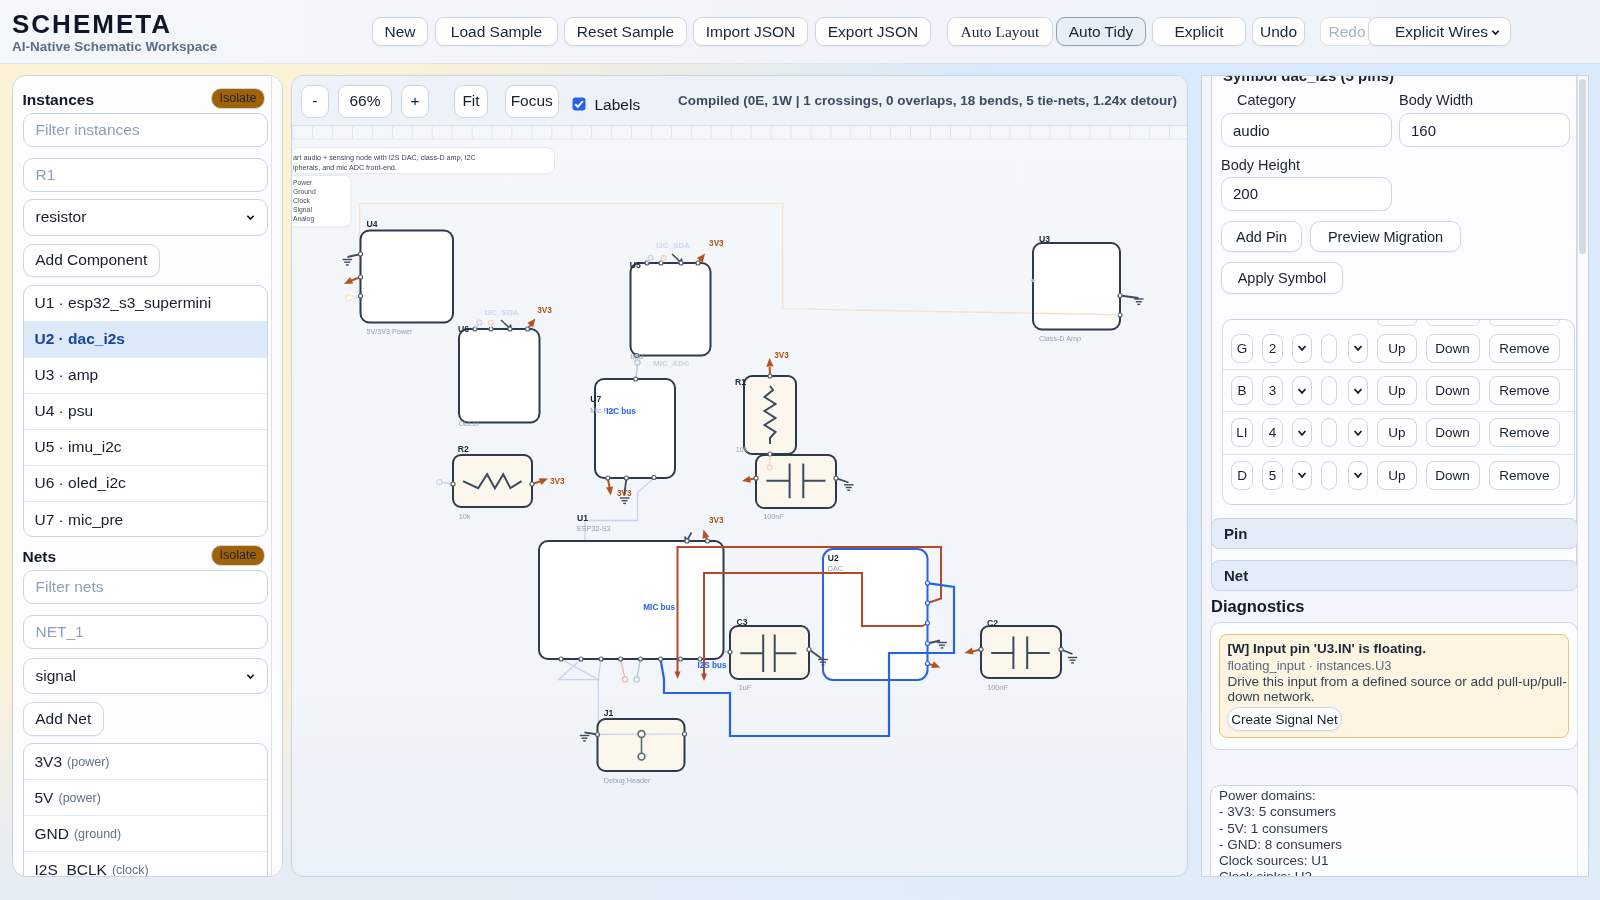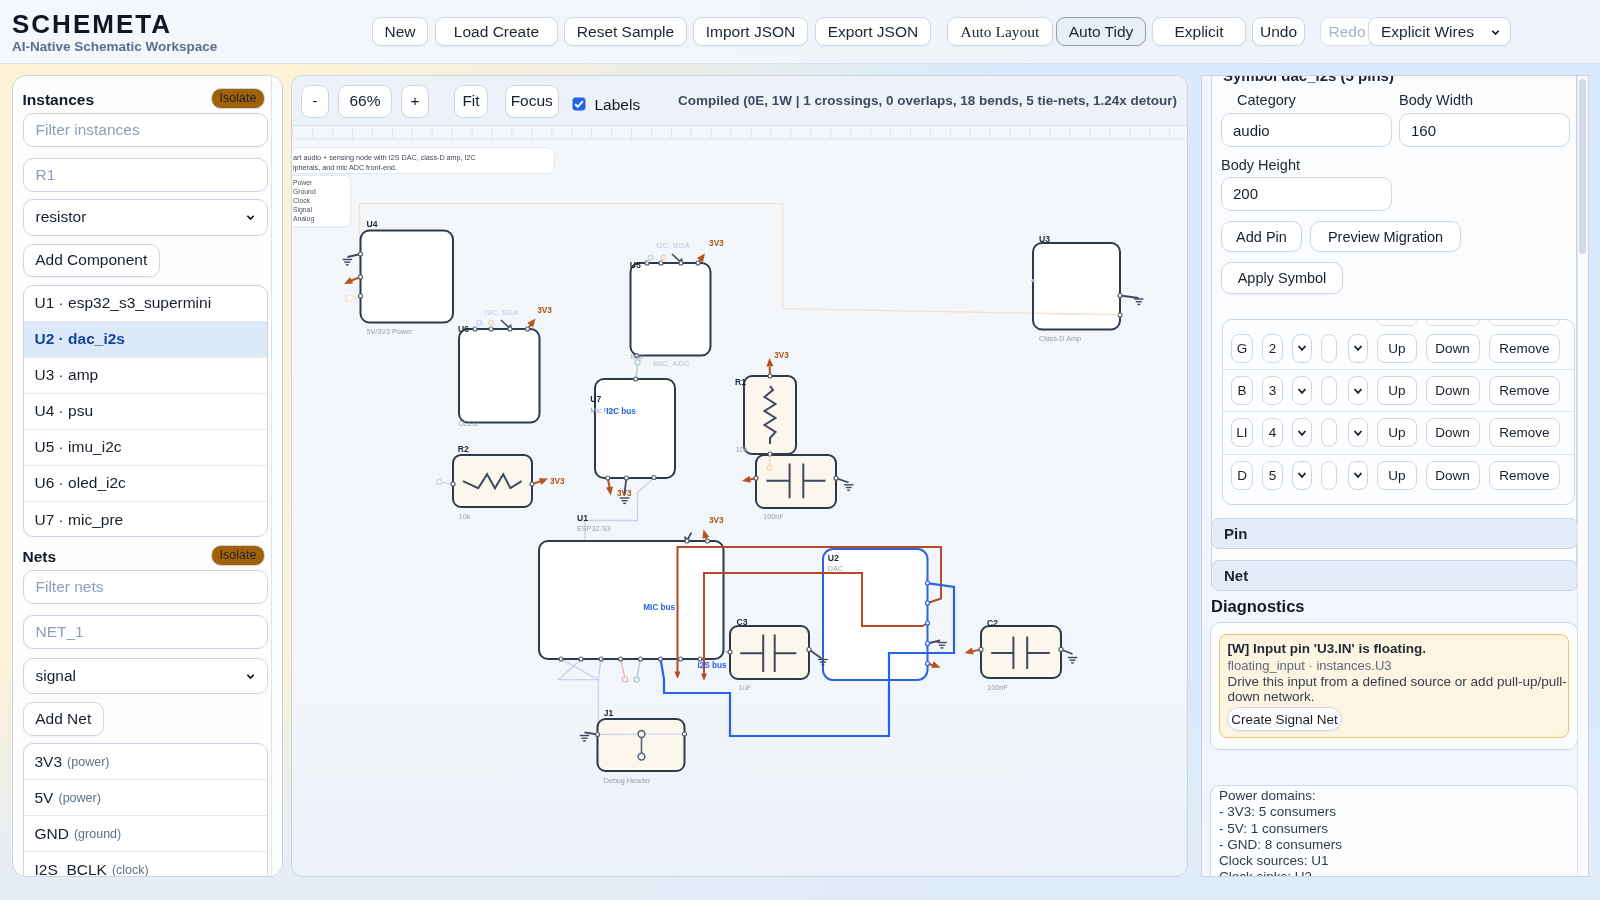--- a/index.html
+++ b/index.html
@@ -90,31 +90,31 @@
     display:flex; align-items:center; justify-content:center; font-size:13.5px; color:#16202e;}
   .accbar { position:absolute; left:9px; width:367px; height:31px; background:#e4ecf7; border:1px solid #c9d4e4;
     border-radius:8px; font-size:15px; font-weight:bold; color:#1b2533; display:flex; align-items:center; padding-left:12px;}
 </style>
 </head>
 <body>
 <div id="header">
   <div id="logo">SCHEMETA</div>
   <div id="logosub">AI-Native Schematic Workspace</div>
   <div class="hbtn" style="left:372px; width:56px;">New</div>
-  <div class="hbtn" style="left:435px; width:123px;">Load Create</div>
+  <div class="hbtn" style="left:435px; width:123px;">Load Sample</div>
   <div class="hbtn" style="left:564px; width:123px;">Reset Sample</div>
   <div class="hbtn" style="left:693px; width:115px;">Import JSON</div>
   <div class="hbtn" style="left:815px; width:116px;">Export JSON</div>
   <div class="hbtn" style="left:947px; width:106px;font-family:Liberation Serif, serif;">Auto Layout</div>
   <div class="hbtn" style="left:1056px; width:90px; background:#e9eff7; border-color:#8fa1b8;">Auto Tidy</div>
   <div class="hbtn" style="left:1152px; width:94px;">Explicit</div>
   <div class="hbtn" style="left:1252px; width:53px;">Undo</div>
   <div class="hbtn" style="left:1320px; width:54px; color:#a7b2c2; border-color:#dde4ee; box-shadow:none;">Redo</div>
   <div style="position:absolute; left:1392px; top:22px; font-size:15.5px; font-weight:bold; color:#1b2533;">Mode</div>
-  <div class="hbtn" style="left:1368px; width:143px; justify-content:flex-start; padding-left:12px;">Explicit Wires
+  <div class="hbtn" style="left:1368px; width:143px; justify-content:flex-start; padding-left:26px;">Explicit Wires
     <svg class="chev" style="right:10px;" viewBox="0 0 10 10">
         <path d="M1.5 3 L5 6.8 L8.5 3" fill="none" stroke="#111" stroke-width="1.8"></path>
       </svg>
   </div>
 </div>
 
 <div id="left">
   <div class="sechead" style="left:9.5px; top:15px;">Instances</div>
   <div class="isolate" style="left:198px; top:11.5px;">Isolate</div>
   <div class="inp ph" style="top:36.5px;">Filter instances</div>

